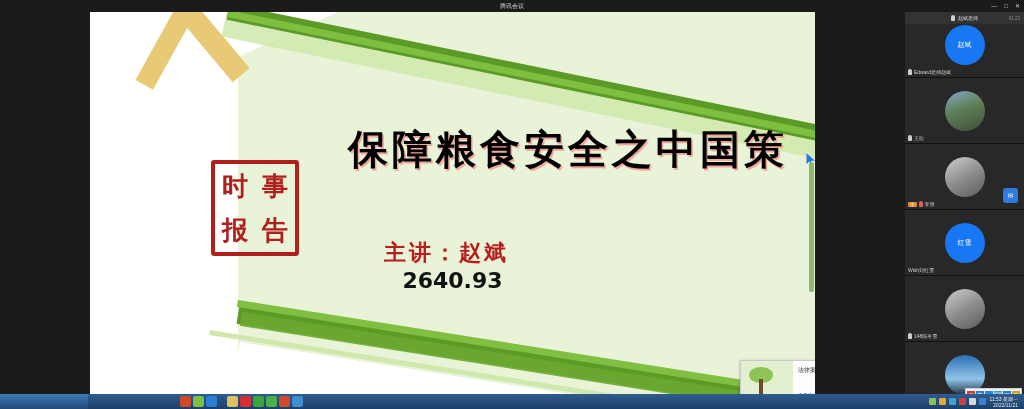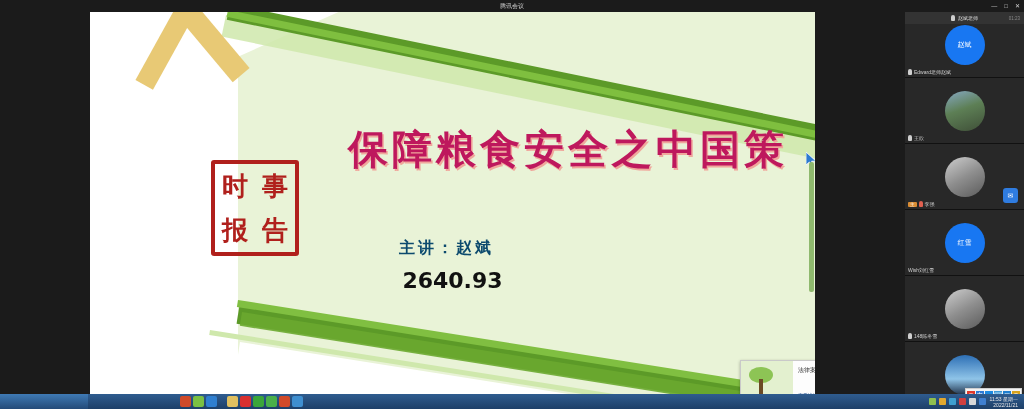--- a/index.html
+++ b/index.html
@@ -81,27 +81,27 @@
     display:grid;grid-template-columns:1fr 1fr;grid-template-rows:1fr 1fr;
     color:#b0201c;box-sizing:border-box;background:transparent;
   }
   .seal div{display:flex;align-items:center;justify-content:center;
     font-family:"DejaVu Serif","Liberation Serif",serif;font-weight:bold;font-size:26px;}
 
   
   .slide-title{
     position:absolute;left:258px;top:110px;width:560px;
     font-family:"DejaVu Serif","Liberation Serif",serif;
-    font-size:40px;font-weight:bold;color:#be185d;letter-spacing:4px;
+    font-size:40px;font-weight:bold;color:#000000;letter-spacing:4px;
     white-space:nowrap;text-shadow:1.5px 1.5px 0 #f0a79c;
   }
   .slide-sub{
     position:absolute;left:0;top:226px;width:713px;text-align:center;
     font-family:"DejaVu Serif","Liberation Serif",serif;
-    font-size:16px;font-weight:bold;color:#0c4a6e;letter-spacing:3px;
+    font-size:22px;font-weight:bold;color:#b91c1c;letter-spacing:3px;
   }
   .slide-date{
     position:absolute;left:0;top:256px;width:725px;text-align:center;
     font-family:"DejaVu Sans","Liberation Sans",sans-serif;
     font-size:22px;font-weight:bold;color:#111;
   }
   .slide-scroll{
     position:absolute;right:1px;top:150px;width:5px;height:130px;background:#8fb96e;border-radius:2px;
   }
   .cursor-ico{position:absolute;left:716px;top:140px;width:12px;height:18px;}

